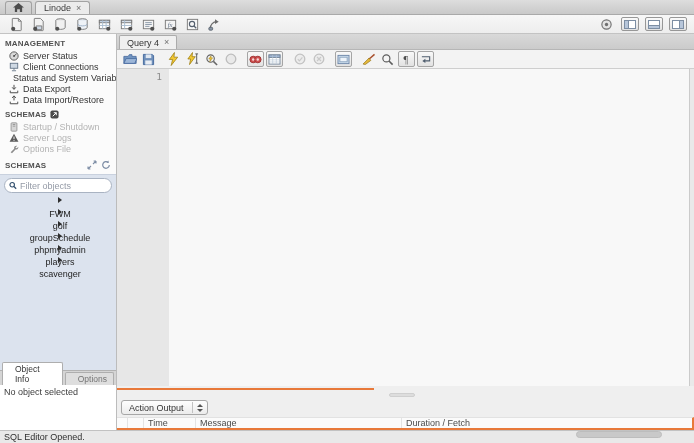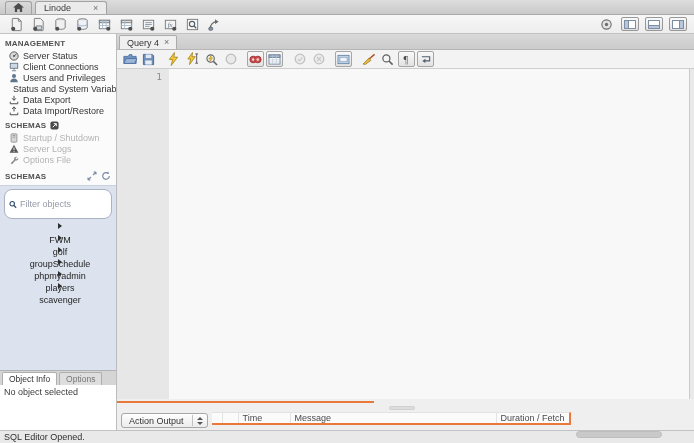--- a/index.html
+++ b/index.html
@@ -6,21 +6,21 @@
   html,body { width:694px; height:443px; }
   body { font-family:"Liberation Sans", sans-serif; font-size:9px; color:#333; background:#ececec; overflow:hidden; }
   .app { position:relative; width:694px; height:443px; display:flex; flex-direction:column; }
 
   
   .titlebar { height:15px; background:linear-gradient(#dddddd,#c9c9c9); border-bottom:1px solid #a9a9a9;
               display:flex; align-items:flex-end; padding-left:5px; gap:3px; flex:0 0 auto; }
   .home-tab { width:27px; height:13px; background:linear-gradient(#d9d9d9,#cccccc); border:1px solid #a2a2a2;
               border-bottom:none; border-radius:3px 3px 0 0; display:flex; align-items:center; justify-content:center; }
   .conn-tab { height:13px; background:#ebebeb; border:1px solid #a2a2a2; border-bottom:none; border-radius:3px 3px 0 0;
-              padding:0 8px; display:flex; align-items:center; gap:22px; color:#3a3a3a; }
+              padding:0 8px; display:flex; align-items:center; gap:5px; color:#3a3a3a; }
   .tab-close { color:#707070; font-size:9px; line-height:1; }
 
   
   .main-toolbar { height:19px; background:linear-gradient(#f7f7f7,#ededed); border-bottom:1px solid #c3c3c3;
                   display:flex; align-items:center; padding:0 7px; gap:4px; flex:0 0 auto; }
   .mt-icon { width:18px; height:16px; display:flex; align-items:center; justify-content:center; }
   .mt-spacer { flex:1; }
   .panel-toggle { width:18px; height:14px; border:1px solid #979797; border-radius:2px;
                   background:linear-gradient(#fafafa,#e1e1e1); display:flex; align-items:center; justify-content:center; margin-left:2px; }
 
@@ -33,31 +33,31 @@
   .sec-h { font-weight:bold; font-size:8px; color:#515151; padding:5px 5px 2px 5px; letter-spacing:.2px;
            display:flex; align-items:center; gap:4px; }
   .m-item { display:flex; align-items:center; gap:4px; height:11px; padding-left:9px; color:#353535; white-space:nowrap; overflow:hidden; }
   .m-item.disabled { color:#b3b3b3; }
   .schemas-h { display:flex; align-items:center; padding:6px 5px 2px 5px; }
   .schemas-h .lbl { font-weight:bold; font-size:8px; color:#515151; flex:1; letter-spacing:.2px; }
   .sch-hicon { margin-left:4px; display:flex; }
   .schema-area { flex:1; min-height:0; background:#dce3ee; border-top:1px solid #c9d1de; margin-top:2px;
                  display:flex; flex-direction:column; }
   .filter-row { padding:3px 4px 2px 4px; }
-  .filter-box { background:#ffffff; border:1px solid #a9b3c2; border-radius:8px; height:30px;
+  .filter-box { background:#ffffff; border:1px solid #a9b3c2; border-radius:8px; height:15px;
                 display:flex; align-items:center; padding:0 4px; gap:3px; }
   .filter-box input { border:none; outline:none; background:transparent; width:100%; font-family:"Liberation Sans",sans-serif;
                       font-size:9px; color:#333; }
   .filter-box input::placeholder { color:#949aa6; }
   .schema-list { flex:1; min-height:0; padding-top:2px; overflow:hidden; }
   .s-row { display:flex; align-items:center; height:12px; padding-left:4px; gap:3px; color:#242424;flex-direction:column; }
   .tri { width:0; height:0; border-left:4px solid #2e2e2e; border-top:3px solid transparent; border-bottom:3px solid transparent; flex:0 0 auto; }
   .side-tabs { display:flex; align-items:flex-end; background:#d5d5d5; border-top:1px solid #b2b2b2;
                padding:2px 2px 0 2px; gap:2px; height:15px; flex:0 0 auto; }
-  .stab { padding:1px 6px 1px 6px; font-size:8.5px; border:1px solid #aeaeae; border-bottom:none; border-radius:2px 2px 0 0; }
+  .stab { padding:1px 6px 1px 12px; font-size:8.5px; border:1px solid #aeaeae; border-bottom:none; border-radius:2px 2px 0 0; }
   .stab.active { background:#ffffff; color:#333; }
   .stab.inactive { background:#dedede; color:#767676; }
   .obj-info { height:45px; background:#ffffff; padding:2px 4px; color:#3d3d3d; flex:0 0 auto; }
 
   
   .rightpane { flex:1; display:flex; flex-direction:column; min-width:0; background:#e9e9e9; }
   .q-tabbar { height:16px; background:linear-gradient(#d9d9d9,#cbcbcb); border-bottom:1px solid #b6b6b6;
               display:flex; align-items:flex-end; padding-left:2px; flex:0 0 auto; }
   .q-tab { height:14px; background:#f0f0f0; border:1px solid #ababab; border-bottom:none; border-radius:2px 2px 0 0;
            padding:0 7px; display:flex; align-items:center; gap:5px; color:#333; }
@@ -66,21 +66,21 @@
   .sti { width:17px; height:16px; display:flex; align-items:center; justify-content:center; border-radius:2px; }
   .sti.framed { border:1px solid #a5a5a5; background:linear-gradient(#f9f9f9,#e2e2e2); }
   .ggap { margin-left:6px; }
   .editor { flex:1; min-height:0; display:flex; }
   .gutter { width:52px; flex:0 0 52px; background:#e7e7e7; text-align:right; padding:2px 7px 0 0;
             color:#8c8c8c; font-family:"DejaVu Sans Mono",monospace; font-size:9.5px; }
   .canvas { flex:1; background:#f8f8f8; border-right:1px solid #cbcbcb; margin-right:4px; }
   .splitter { height:13px; background:#efefef; position:relative; flex:0 0 auto; }
   .orange-line { position:absolute; top:2px; left:0; width:257px; height:2px; background:#e8793a; }
   .grip { position:absolute; top:7px; left:272px; width:26px; height:4px; border-radius:2px; background:#dddddd; border:1px solid #cfcfcf; }
-  .output { flex:0 0 auto; background:#efefef; display:flex; flex-direction:row; }
+  .output { flex:0 0 auto; background:#efefef; display:flex; flex-direction:column; }
   .combo-row { height:18px; display:flex; align-items:center; padding:1px 4px 2px 4px; }
   .combo { height:15px; background:linear-gradient(#fefefe,#ececec); border:1px solid #a7a7a7; border-radius:3px;
            display:flex; align-items:center; padding:0 4px 0 7px; gap:8px; color:#333; }
   .spin { display:flex; flex-direction:column; gap:2px; border-left:1px solid #c2c2c2; padding-left:4px; height:11px; justify-content:center; }
   .spin i { width:0; height:0; border-left:3px solid transparent; border-right:3px solid transparent; display:block; }
   .spin .up { border-bottom:3px solid #555; }
   .spin .dn { border-top:3px solid #555; }
   .thead { height:13px; display:flex; align-items:stretch; background:#fbfbfb; border-top:1px solid #e2e2e2;
            border-bottom:2px solid #e8793a; border-right:2px solid #e8793a; color:#4a4a4a; }
   .th { padding:0 4px; border-right:1px solid #e3e3e3; display:flex; align-items:center; white-space:nowrap; overflow:hidden; }
@@ -231,27 +231,20 @@
       </div>
       <div class="m-item">
         <svg width="10" height="10" viewBox="0 0 12 12">
             <rect x="1.5" y="1.5" width="9" height="6" fill="#cfd9e4" stroke="#5a6c80"></rect>
             <path d="M6 7.5v2M3.5 10.5h5" stroke="#5a6c80"></path>
           </svg>
         <span>Client Connections</span>
       </div>
       <div class="m-item">
         <svg width="10" height="10" viewBox="0 0 12 12">
-            <circle cx="6" cy="3.5" r="2.4" fill="#5f758e"></circle>
-            <path d="M1.5 11c0-2.8 2-4.3 4.5-4.3S10.5 8.2 10.5 11z" fill="#5f758e"></path>
-          </svg>
-        <span>Users and Privileges</span>
-      </div>
-      <div class="m-item">
-        <svg width="10" height="10" viewBox="0 0 12 12">
             <rect x="1" y="2.5" width="10" height="7" fill="#e9edf2" stroke="#667689"></rect>
             <path d="M1 5h10M4.3 2.5v7M7.6 2.5v7" stroke="#9aaabd"></path>
           </svg>
         <span>Status and System Variables</span>
       </div>
       <div class="m-item">
         <svg width="10" height="10" viewBox="0 0 12 12">
             <path d="M6 1v5M3.8 4 6 6.5 8.2 4" fill="none" stroke="#4f4f4f" stroke-width="1.2"></path>
             <path d="M1.5 8v2.5h9V8" fill="none" stroke="#4f4f4f" stroke-width="1.2"></path>
           </svg>

